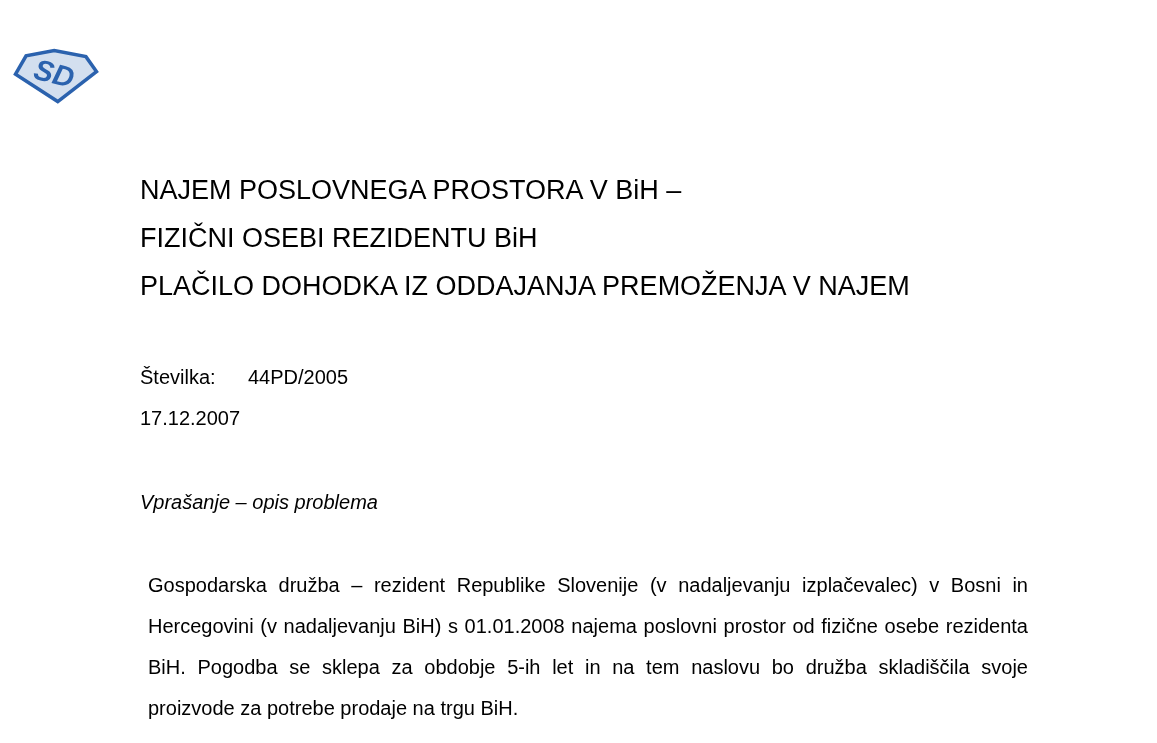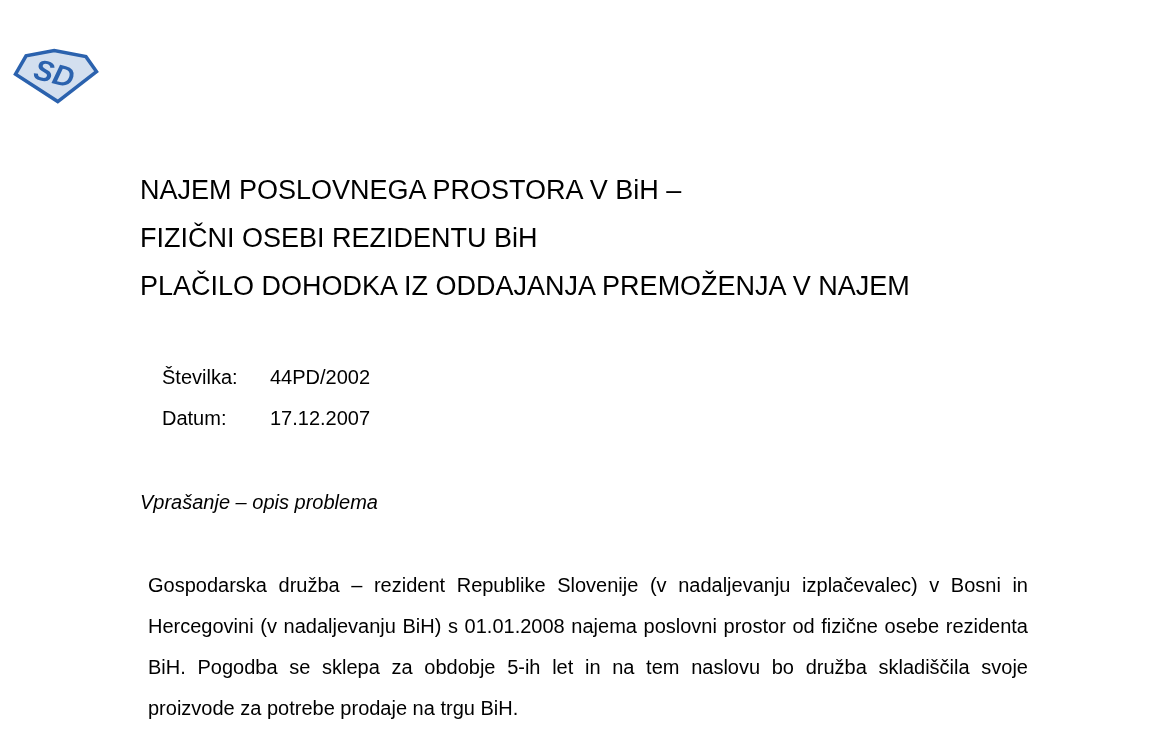--- a/index.html
+++ b/index.html
@@ -48,21 +48,21 @@
     line-height: 48px;
   }
   .meta {
     position: absolute;
     left: 140px;
     top: 357px;
     font-size: 20px;
     line-height: 41px;
   }
   .meta-row { display: flex; }
-  .meta-label { width: 108px; margin-left: 22px; }
+  .meta-label { width: 108px; }
   .section-heading {
     position: absolute;
     left: 140px;
     top: 482px;
     font-size: 20px;
     line-height: 41px;
     font-style: italic;
   }
   .body-paragraph {
     position: absolute;
@@ -89,24 +89,23 @@
 
   <div class="title">
     <div>NAJEM POSLOVNEGA PROSTORA V BiH –</div>
     <div>FIZIČNI OSEBI REZIDENTU BiH</div>
     <div>PLAČILO DOHODKA IZ ODDAJANJA PREMOŽENJA V NAJEM</div>
   </div>
 
   <div class="meta">
     <div class="meta-row">
       <span class="meta-label">Številka:</span>
-      <span class="meta-value">44PD/2002</span>
+      <span class="meta-value">44PD/2005</span>
     </div>
     <div class="meta-row">
-      <span class="meta-label">Datum:</span>
       <span class="meta-value">17.12.2007</span>
     </div>
   </div>
 
   <div class="section-heading">Vprašanje – opis problema</div>
 
   <p class="body-paragraph">Gospodarska družba – rezident Republike Slovenije (v nadaljevanju izplačevalec) v Bosni in Hercegovini (v nadaljevanju BiH) s 01.01.2008 najema poslovni prostor od fizične osebe rezidenta BiH. Pogodba se sklepa za obdobje 5-ih let in na tem naslovu bo družba skladiščila svoje proizvode za potrebe prodaje na trgu BiH.</p>
 
 </div>
 

